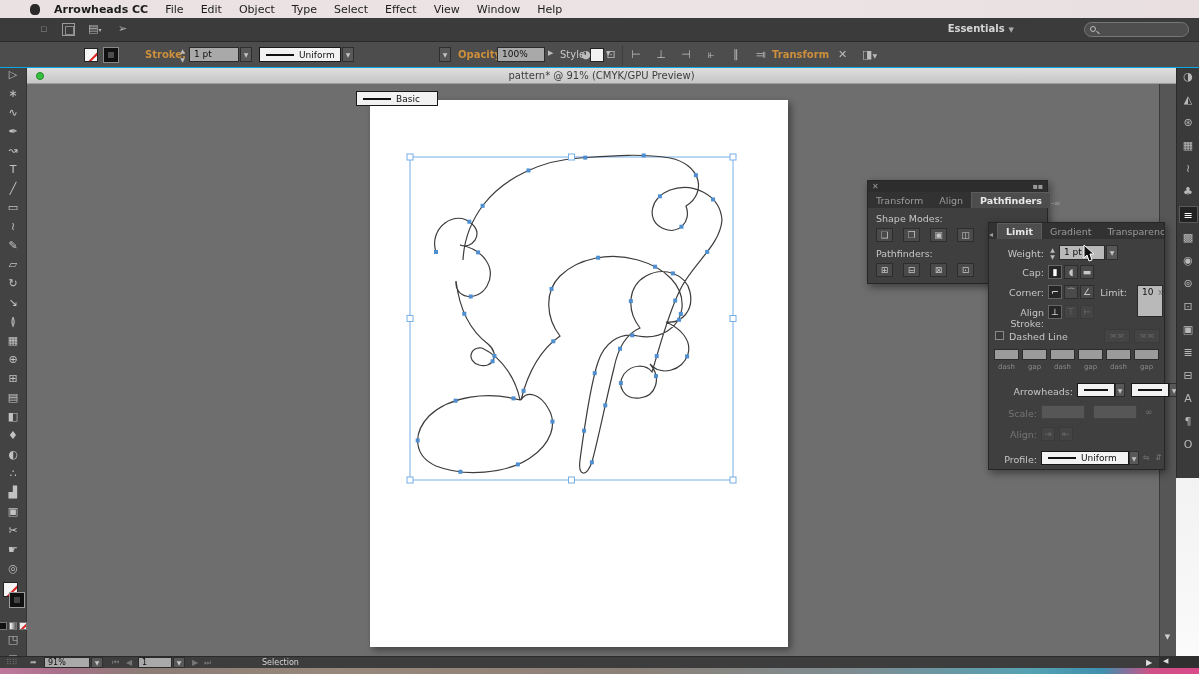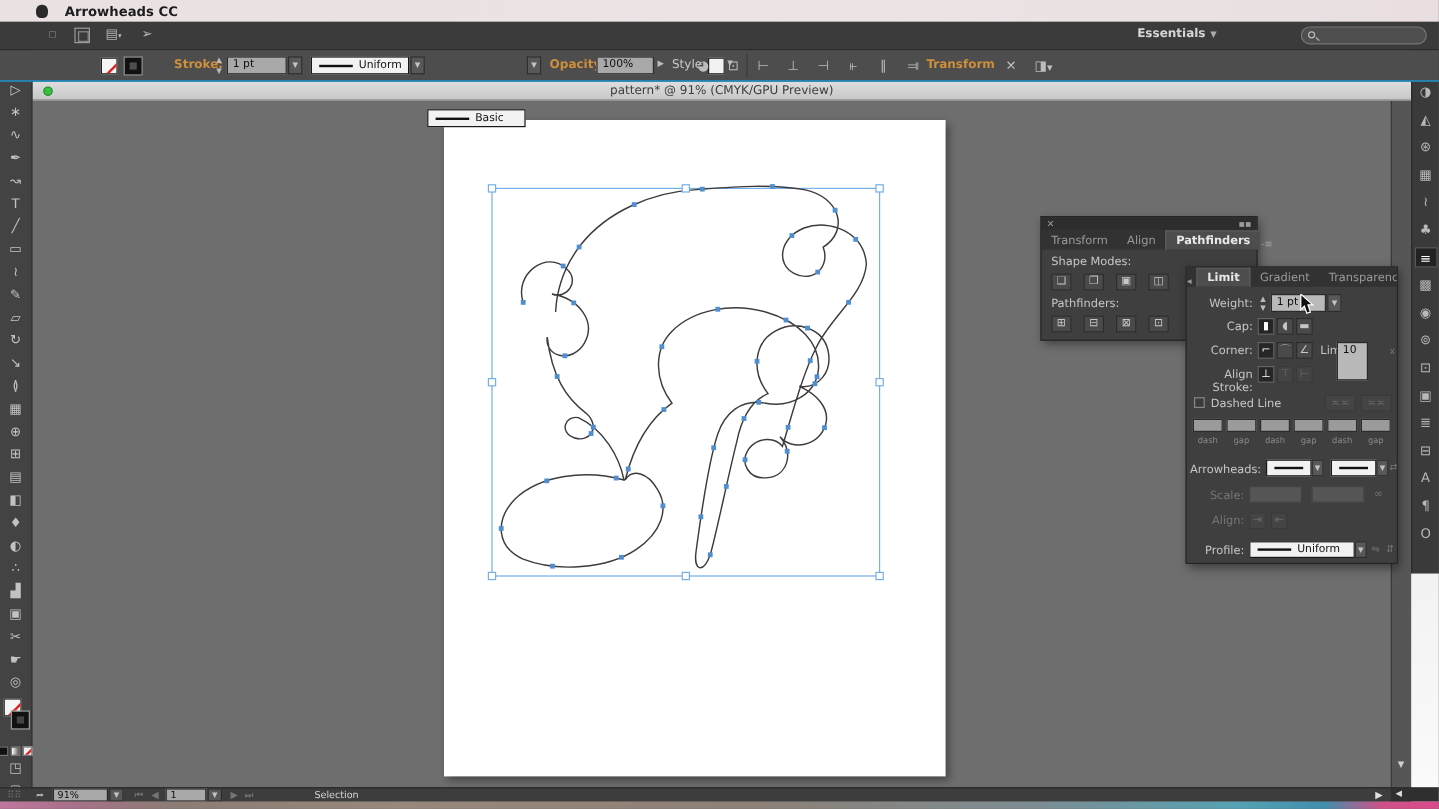--- a/index.html
+++ b/index.html
@@ -117,20 +117,31 @@
     background:linear-gradient(90deg,#c0789d 0%,#a8708a 5%,#8b7d75 12%,#98887c 28%,#8d8076 52%,#7d8d93 72%,#55a2b3 86%,#3f8fae 92%,#cf5187 96%,#d94b8c 100%); }
   
   #cursor { position:absolute; left:1083px; top:245px; z-index:60; }
 </style>
 </head>
 <body>
 
 <div id="menubar">
   <span class="apple"></span>
   <span class="appname">Arrowheads CC</span>
+  <span id="menu-items">
+      <span class="mb-item">File</span>
+      <span class="mb-item">Edit</span>
+      <span class="mb-item">Object</span>
+      <span class="mb-item">Type</span>
+      <span class="mb-item">Select</span>
+      <span class="mb-item">Effect</span>
+      <span class="mb-item">View</span>
+      <span class="mb-item">Window</span>
+      <span class="mb-item">Help</span>
+    </span>
 </div>
 
 <div id="appbar">
   <span class="ab-ico" style="left:40px;color:#777;">▫</span>
   <span class="ai-box"></span>
   <span class="ab-ico" style="left:88px;">▤<span style="font-size:6px;">▾</span></span>
   <span class="ab-ico" style="left:118px;">➢</span>
   <span id="workspace">
     <span>Essentials</span><span class="car">▼</span>
   </span>
@@ -369,21 +380,21 @@
   </div>
 
   <div class="sp-row" style="top:62px;">
     <span class="sp-lbl" style="left:0;width:55px;top:2px;">Corner:</span>
     <span id="corner-row" class="abs" style="left:59px;top:0;display:flex;">
         <span class="icobtn small pressed">⌐</span>
         <span class="icobtn small">⌒</span>
         <span class="icobtn small">∠</span>
       </span>
     <span class="sp-lbl" style="left:108px;width:30px;top:2px;">Limit:</span>
-    <span class="lfield" style="left:125px;top:0;width:26px;background:#b9b9b9;height:32px;">10</span>
+    <span class="lfield" style="left:148px;top:0;width:26px;background:#b9b9b9;height:32px;">10</span>
     <span class="abs dim" style="left:169px;top:3px;font-size:8px;">x</span>
   </div>
 
   <div class="sp-row" style="top:82px;">
     <span class="sp-lbl" style="left:0;width:55px;top:2px;">Align Stroke:</span>
     <span id="alignstroke-row" class="abs" style="left:59px;top:0;display:flex;">
         <span class="icobtn small pressed">⊥</span>
         <span class="icobtn small disabled">⊤</span>
         <span class="icobtn small disabled">⊢</span>
       </span>
@@ -404,21 +415,21 @@
       <span class="dashbox" style="left: 61px;"></span>
       <span class="dashlbl" style="left: 61px;">dash</span>
       <span class="dashbox" style="left: 89px;"></span>
       <span class="dashlbl" style="left: 89px;">gap</span>
       <span class="dashbox" style="left: 117px;"></span>
       <span class="dashlbl" style="left: 117px;">dash</span>
       <span class="dashbox" style="left: 145px;"></span>
       <span class="dashlbl" style="left: 145px;">gap</span>
     </div>
 
-  <div class="sp-row" style="top:160px;">
+  <div class="sp-row" style="top:160px;margin-left:22px;">
     <span class="sp-lbl" style="left:0;width:62px;top:3px;">Arrowheads:</span>
     <span class="wdd" style="left:66px;top:0;width:38px;height:14px;">
         <span class="line" style="width:24px;"></span>
       </span>
     <span class="dda" style="left:104px;top:0;width:10px;height:14px;line-height:13px;">▼</span>
     <span class="wdd" style="left:120px;top:0;width:38px;height:14px;">
         <span class="line" style="width:24px;"></span>
       </span>
     <span class="dda" style="left:158px;top:0;width:10px;height:14px;line-height:13px;">▼</span>
     <span class="abs dim" style="left:169px;top:2px;font-size:8px;">⇄</span>

